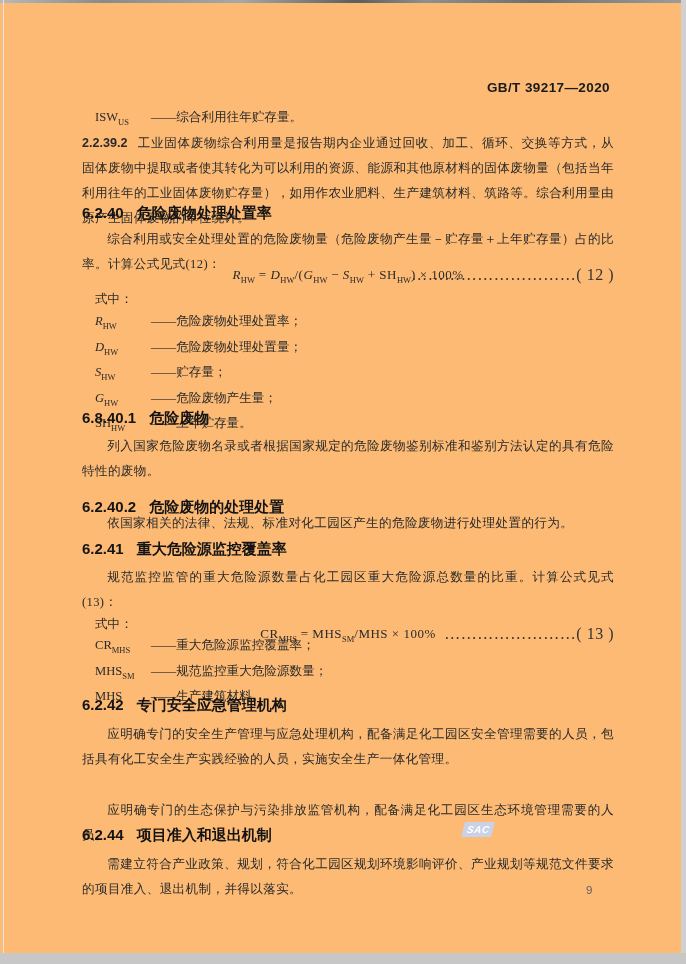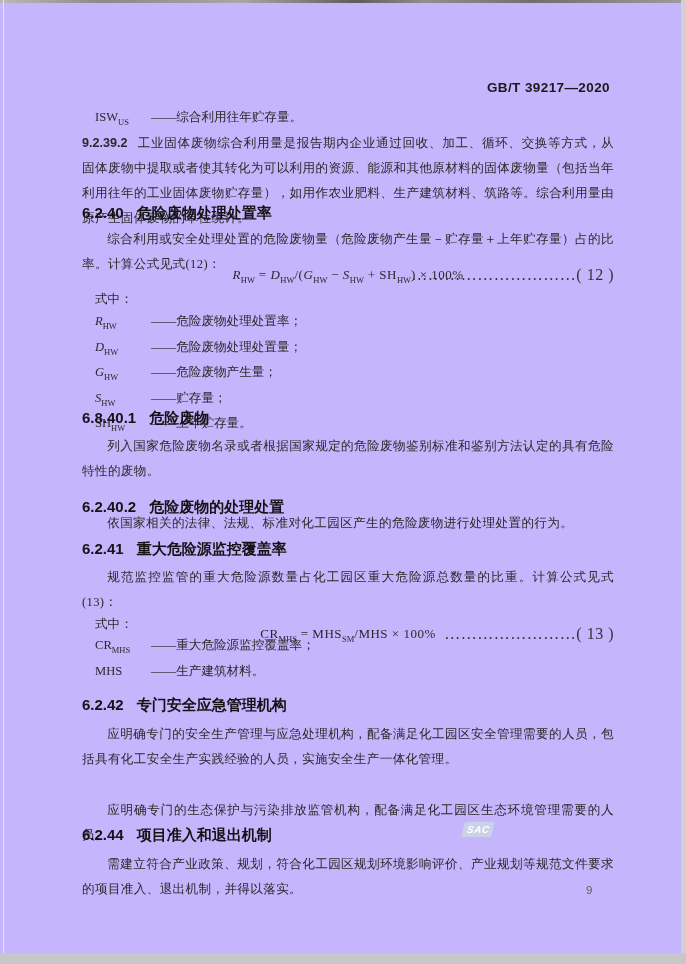--- a/index.html
+++ b/index.html
@@ -1,17 +1,17 @@
 <!DOCTYPE html>
 <html><head>
 <meta charset="utf-8">
 <style>
   html,body{margin:0;padding:0;}
   body{width:686px;height:964px;background:#f2f2f2;font-family:"Liberation Serif",serif;}
-  .page{position:relative;width:686px;height:964px;background:#c4b5fd;overflow:hidden;color:#262626;}
+  .page{position:relative;width:686px;height:964px;background:#fdba74;overflow:hidden;color:#262626;}
   
   .edge-top{position:absolute;top:0;left:0;right:0;height:3px;
     background:linear-gradient(90deg,#b9b9b9 0%,#8a8a8a 15%,#a7a7a7 35%,#5d5d5d 52%,#8f8f8f 62%,#6f6f6f 78%,#9d9d9d 100%);}
   .edge-bottom{position:absolute;bottom:0;left:0;right:0;height:11px;background:#c7c7c7;}
   .edge-right{position:absolute;top:0;right:0;bottom:0;width:5px;background:#d0d0d0;}
   .edge-left{position:absolute;top:0;left:3px;bottom:0;width:1px;background:#e6e6e6;}
 
   .sec{position:absolute;left:82px;width:532px;}
 
   .std-code{position:absolute;top:80px;right:76px;font-family:"Liberation Sans",sans-serif;
@@ -53,21 +53,21 @@
   <div class="edge-right"></div>
   <div class="edge-bottom"></div>
 
   <div class="std-code">GB/T 39217—2020</div>
 
   <div class="sec sym-line" style="top:107px;">
     <span class="var-sym">ISW<sub>US</sub></span><span>——综合利用往年贮存量。</span>
   </div>
 
   <div class="sec para" style="top:131px;">
-    <span class="clausenum">9.2.39.2</span><span>工业固体废物综合利用量是报告期内企业通过回收、加工、循环、交换等方式，从固体废物中提取或者使其转化为可以利用的资源、能源和其他原材料的固体废物量（包括当年利用往年的工业固体废物贮存量），如用作农业肥料、生产建筑材料、筑路等。综合利用量由原产生固体废物的单位统计。</span>
+    <span class="clausenum">2.2.39.2</span><span>工业固体废物综合利用量是报告期内企业通过回收、加工、循环、交换等方式，从固体废物中提取或者使其转化为可以利用的资源、能源和其他原材料的固体废物量（包括当年利用往年的工业固体废物贮存量），如用作农业肥料、生产建筑材料、筑路等。综合利用量由原产生固体废物的单位统计。</span>
   </div>
 
   <div class="sec head" style="top:204px;">
     <span class="num">6.2.40</span><span>危险废物处理处置率</span>
   </div>
   <div class="sec para indent" style="top:227px;">综合利用或安全处理处置的危险废物量（危险废物产生量－贮存量＋上年贮存量）占的比率。计算公式见式(12)：</div>
 
   <div class="sec formula-row" style="top:262px;">
     <span class="fml"><i>R</i><sub>HW</sub> = <i>D</i><sub>HW</sub>/(<i>G</i><sub>HW</sub> − <i>S</i><sub>HW</sub> + SH<sub>HW</sub>) × 100%</span>
     <span class="formula-ref">…………………………( 12 )</span>
@@ -75,24 +75,24 @@
   <div class="sec where" style="top:289px;">式中：</div>
 
   <div class="sec" style="top:311px;">
     <div class="var-line">
       <span class="var-sym"><i>R</i><sub>HW</sub></span><span>——危险废物处理处置率；</span>
     </div>
     <div class="var-line">
       <span class="var-sym"><i>D</i><sub>HW</sub></span><span>——危险废物处理处置量；</span>
     </div>
     <div class="var-line">
-      <span class="var-sym"><i>G</i><sub>HW</sub></span><span>——危险废物产生量；</span>
+      <span class="var-sym"><i>S</i><sub>HW</sub></span><span>——贮存量；</span>
     </div>
     <div class="var-line">
-      <span class="var-sym"><i>S</i><sub>HW</sub></span><span>——贮存量；</span>
+      <span class="var-sym"><i>G</i><sub>HW</sub></span><span>——危险废物产生量；</span>
     </div>
     <div class="var-line">
       <span class="var-sym">SH<sub>HW</sub></span><span>——上年贮存量。</span>
     </div>
   </div>
 
   <div class="sec head" style="top:409px;">
     <span class="num">6.8.40.1</span><span>危险废物</span>
   </div>
   <div class="sec para indent" style="top:434px;">列入国家危险废物名录或者根据国家规定的危险废物鉴别标准和鉴别方法认定的具有危险特性的废物。</div>
@@ -111,20 +111,23 @@
     <span class="fml">CR<sub>MHS</sub> = MHS<sub>SM</sub>/MHS × 100%</span>
     <span class="formula-ref">……………………( 13 )</span>
   </div>
   <div class="sec where" style="top:614px;">式中：</div>
 
   <div class="sec" style="top:635px;">
     <div class="var-line">
       <span class="var-sym">CR<sub>MHS</sub></span><span>——重大危险源监控覆盖率；</span>
     </div>
     <div class="var-line">
+      <span class="var-sym">MHS<sub>SM</sub></span><span>——规范监控重大危险源数量；</span>
+    </div>
+    <div class="var-line">
       <span class="var-sym">MHS</span><span>——生产建筑材料。</span>
     </div>
   </div>
 
   <div class="sec head" style="top:696px;">
     <span class="num">6.2.42</span><span>专门安全应急管理机构</span>
   </div>
   <div class="sec para indent" style="top:722px;">应明确专门的安全生产管理与应急处理机构，配备满足化工园区安全管理需要的人员，包括具有化工安全生产实践经验的人员，实施安全生产一体化管理。</div>
 
   <div class="sec para indent" style="top:798px;">应明确专门的生态保护与污染排放监管机构，配备满足化工园区生态环境管理需要的人员。</div>

